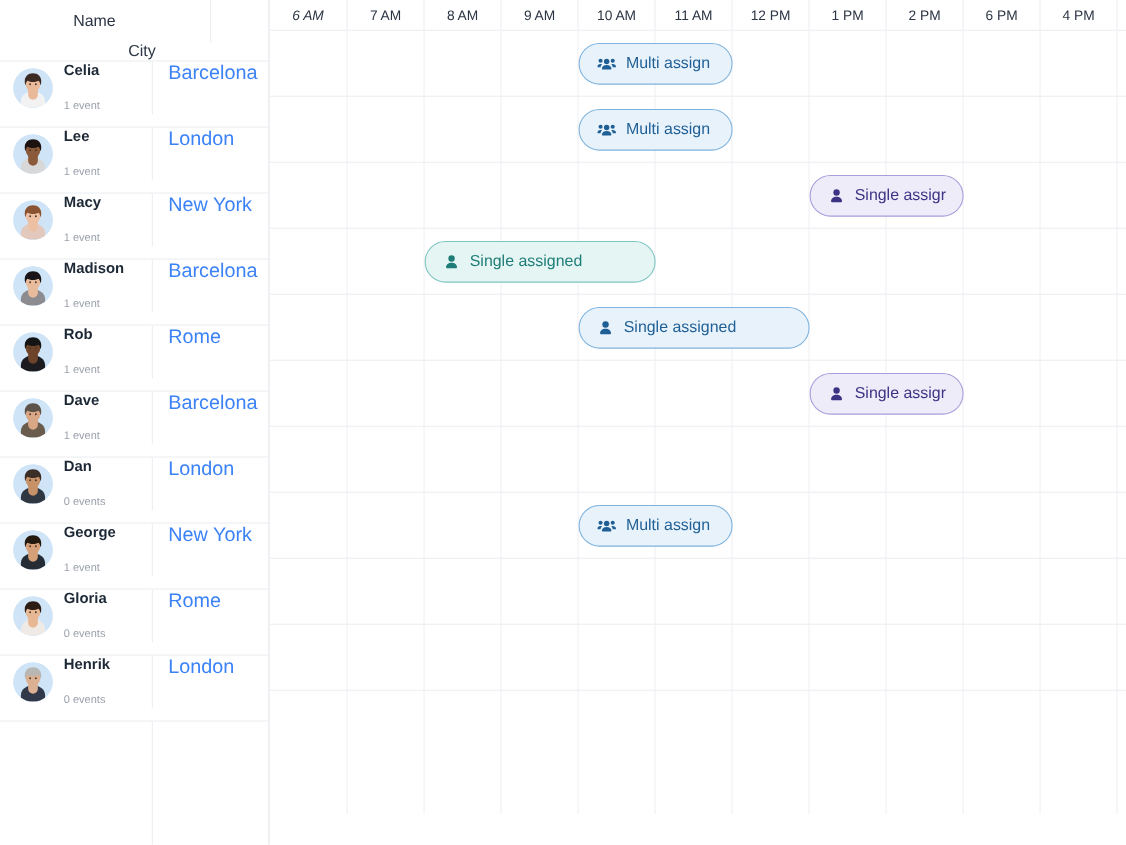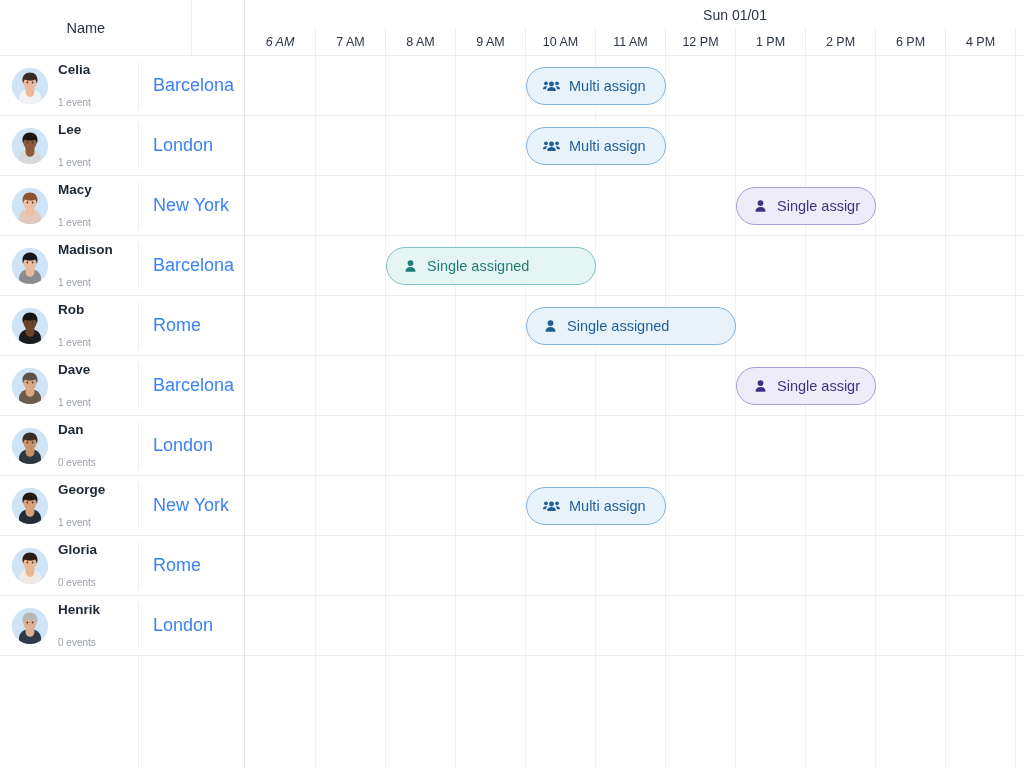--- a/index.html
+++ b/index.html
@@ -62,21 +62,21 @@
     height: 56px;
     display: flex;
     align-items: center;
     font-size: 14.5px;
     color: #2b3543;
   }
 
   .resource-row {
     height: 60px;
     display: flex;
-    align-items: center;
+    align-items: flex-start;
     border-bottom: 1px solid #eceef1;
     box-sizing: border-box;
   }
   .rr-name {
     width: 139px;
     box-sizing: border-box;
     display: flex;
     align-items: center;
     padding-left: 12px;
     border-right: 1px solid #eceef1;
@@ -226,20 +226,21 @@
   .ev-purple { background:#efecfa; border-color:#a99ddb; color:#3c3384; }
 </style>
 </head>
 <body>
 
 <div class="scheduler">
 
   <div class="left-panel">
     <div class="left-header">
       <div class="col-name-head">Name</div>
+      <div class="col-city-head">City</div>
     </div>
     <div id="resource-rows">
         <div class="resource-row">
           <div class="rr-name">
             <div class="avatar">
               <svg viewBox="0 0 36 36" xmlns="http://www.w3.org/2000/svg">
                 <circle cx="18" cy="18" r="18" fill="#cfe4f7"></circle>
                 <path d="M18 21c-6.2 0-11 3.9-11 9.2V36h22v-5.8C29 24.9 24.2 21 18 21z" fill="#f2f2f2"></path>
                 <path d="M13.6 17.4h8.8v6.9a4.4 4.4 0 0 1-8.8 0z" fill="#e9b999"></path>
                 <ellipse cx="18" cy="14.4" rx="6.6" ry="7.4" fill="#e9b999"></ellipse>
@@ -437,23 +438,20 @@
         </div>
       </div>
     <div class="left-filler">
       <div class="lf-name"></div>
       <div class="lf-city"></div>
     </div>
   </div>
 
   <div class="timeline">
 
-    <div class="date-row">
-      <div class="date-label">Sun 01/01</div>
-    </div>
 
     <div class="hours-row" id="hours-row">
         <div class="hour-cell">6 AM</div>
         <div class="hour-cell">7 AM</div>
         <div class="hour-cell">8 AM</div>
         <div class="hour-cell">9 AM</div>
         <div class="hour-cell">10 AM</div>
         <div class="hour-cell">11 AM</div>
         <div class="hour-cell">12 PM</div>
         <div class="hour-cell">1 PM</div>

